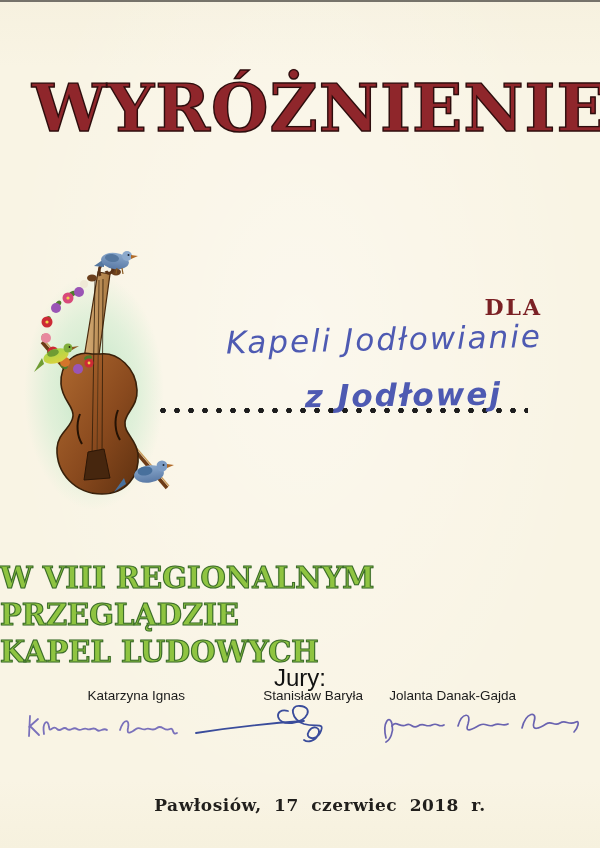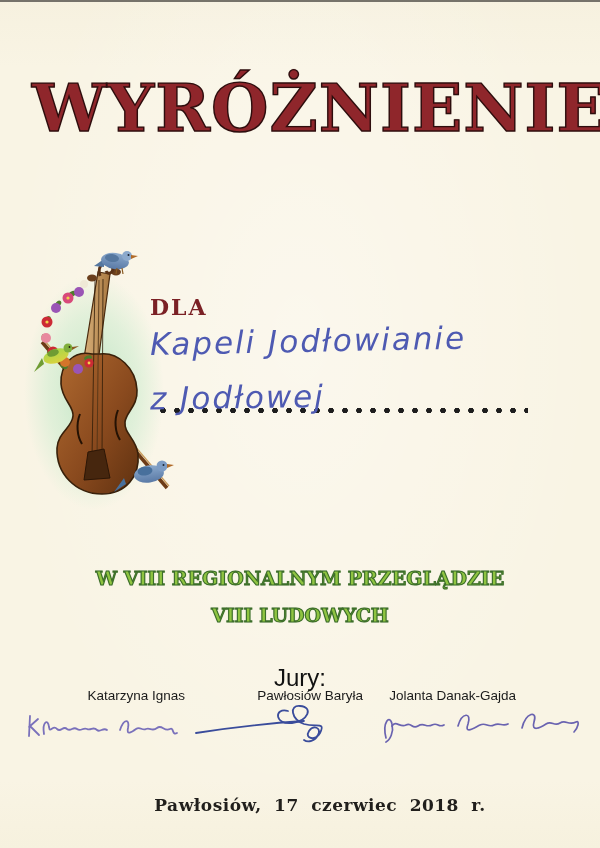--- a/index.html
+++ b/index.html
@@ -27,49 +27,49 @@
     line-height:1.1;
     letter-spacing:1px;
     color:#8f262b;
     -webkit-text-stroke:1.4px #2d0d0d;
     text-shadow:0 0 1px #2d0d0d;
     padding-left:32px;
   }
   
   .violin { position:absolute; left:22px; top:246px; width:152px; height:266px; }
   
-  .recipient-block { position:absolute; left:150px; top:294px; width:392px; text-align:left; }
+  .recipient-block { position:absolute; left:150px; top:294px; width:392px; text-align:right; }
   .dla {
     font-family:"DejaVu Serif", serif;
     font-weight:bold; font-size:22px; letter-spacing:2px;
     color:#7b2125;
   }
   .hand {
     font-family:"DejaVu Sans", cursive;
     font-style:italic;
     color:#4e5ab2;
     letter-spacing:2px;
   }
   .hand1 { font-size:31px; margin-top:2px; transform:rotate(-1.2deg); }
-  .hand2-wrap { position:relative; margin-top:10px; height:50px; }
+  .hand2-wrap { position:relative; margin-top:10px; height:50px;font-weight:bold; }
   .dots {
     position:absolute; left:6px; right:14px; bottom:3px; height:9px;
     background-image:radial-gradient(circle, #1d1d1d 2.6px, rgba(0,0,0,0) 3px);
     background-size:14px 9px;
     background-repeat:repeat-x;
     background-position:left center;
   }
   .hand2 { position:absolute; left:0; right:40px; bottom:4px; font-size:31px; transform:rotate(-0.8deg); }
   
   .event {
     position:absolute; top:560px; left:0; right:0;
-    text-align:center;
+    text-align:left;
     font-family:"DejaVu Serif", serif;
     font-weight:bold;
-    font-size:19px; line-height:37px;
+    font-size:29px; line-height:37px;
     color:#8fc441;
     -webkit-text-stroke:1.1px #3c6e2a;
     text-shadow:0 0 1px #3c6e2a;
   }
   
   .jury-label {
     position:absolute; top:664px; left:0; right:0;
     text-align:center; font-size:24px; color:#111;
   }
   .jury-name {
@@ -225,26 +225,26 @@
     <div class="dla">DLA</div>
     <div class="hand hand1">Kapeli Jodłowianie</div>
     <div class="hand2-wrap">
       <div class="dots"></div>
       <div class="hand hand2">z Jodłowej</div>
     </div>
   </div>
 
   <div class="event">
     <div>W VIII REGIONALNYM PRZEGLĄDZIE</div>
-    <div>VIII LUDOWYCH</div>
+    <div>KAPEL LUDOWYCH</div>
   </div>
 
   <div class="jury-label">Jury:</div>
   <div class="jury-name jn1">Katarzyna Ignas</div>
-  <div class="jury-name jn2">Pawłosiów Baryła</div>
+  <div class="jury-name jn2">Stanisław Baryła</div>
   <div class="jury-name jn3">Jolanta Danak-Gajda</div>
 
   <svg class="sig sig1" width="160" height="48" viewBox="0 0 160 48">
     <g fill="none" stroke="#7a71bb" stroke-width="1.8" stroke-linecap="round">
       <path d="M8,14 L7,34 M7,25 L16,17 M9,25 L17,33"></path>
       <path d="M22,32 C20,20 26,16 27,25 C28,32 31,22 35,27 C39,31 41,23 45,27 C49,30 51,24 55,27 C59,30 61,25 65,27 C69,29 71,24 75,28 C78,31 81,25 85,28"></path>
       <path d="M98,28 C102,16 108,17 106,26 C104,34 110,30 114,27 C118,24 120,29 124,27 C128,25 130,30 135,26 C140,22 142,30 148,27 C152,25 150,34 155,31"></path>
     </g>
   </svg>
   <svg class="sig sig2" width="160" height="52" viewBox="0 0 160 52">

